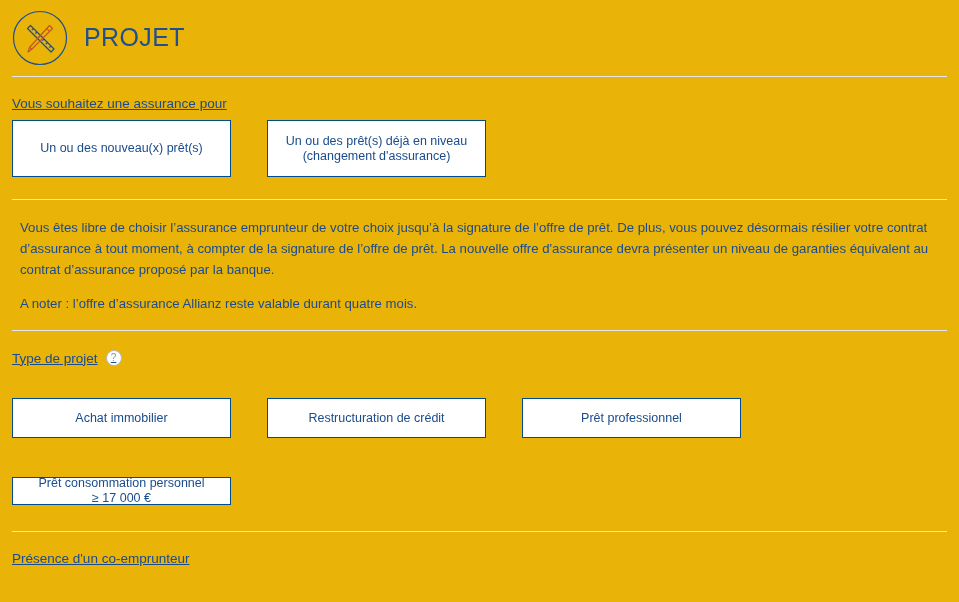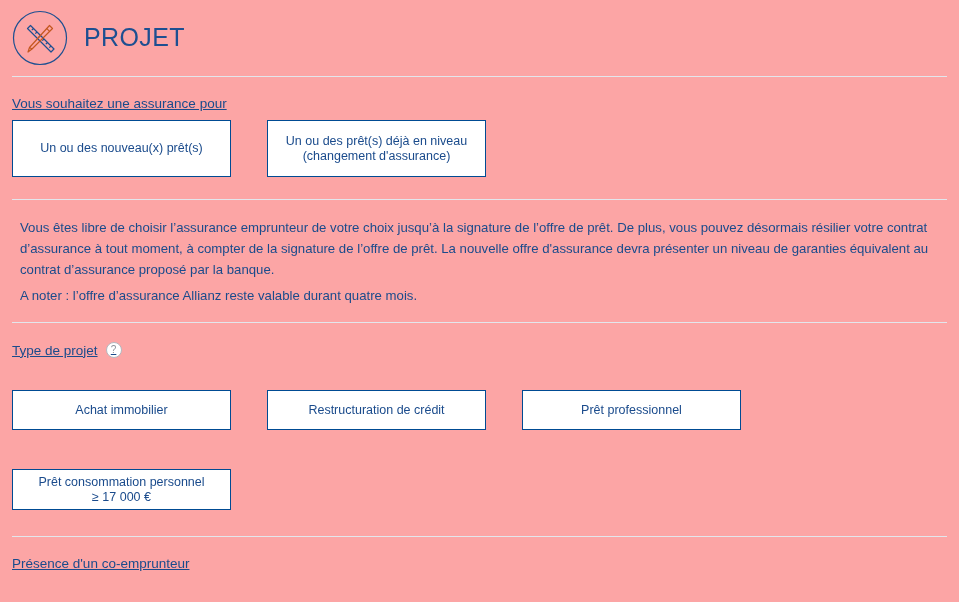--- a/index.html
+++ b/index.html
@@ -11,21 +11,21 @@
     width: 959px;
     height: 602px;
     font-family: "Liberation Sans", sans-serif;
     color: #003781;
     overflow: hidden;
   }
   .page {
     position: relative;
     width: 959px;
     height: 602px;
-    background: #fca5a5;
+    background: #eab308;
   }
 
   
   .header {
     display: flex;
     align-items: center;
     padding: 13px 0 0 12px;
     height: 62px;
     box-sizing: border-box;
   }
@@ -109,26 +109,26 @@
     padding: 0 20px;
     margin-top: 17px;
   }
   .para {
     font-size: 13.2px;
     line-height: 21px;
     color: #1a4b8c;
     margin: 0;
     max-width: 936px;
   }
-  .para + .para { margin-top: 5px; }
+  .para + .para { margin-top: 13px; }
 
   
   .type-row .choice-btn { width: 219px; height: 40px; margin-top: 23px; }
   .type-row.second { margin-top: 16px; }
-  .type-row.second .choice-btn { height: 41px; align-items: flex-end; }
+  .type-row.second .choice-btn { height: 28px; }
 </style>
 </head>
 <body>
 
 <div class="page">
 
   <div class="header">
     <div class="header-icon">
       <svg width="56" height="56" viewBox="0 0 56 56" xmlns="http://www.w3.org/2000/svg">
         <circle cx="28" cy="28" r="26.5" fill="none" stroke="#1d4f91" stroke-width="1.2"></circle>

